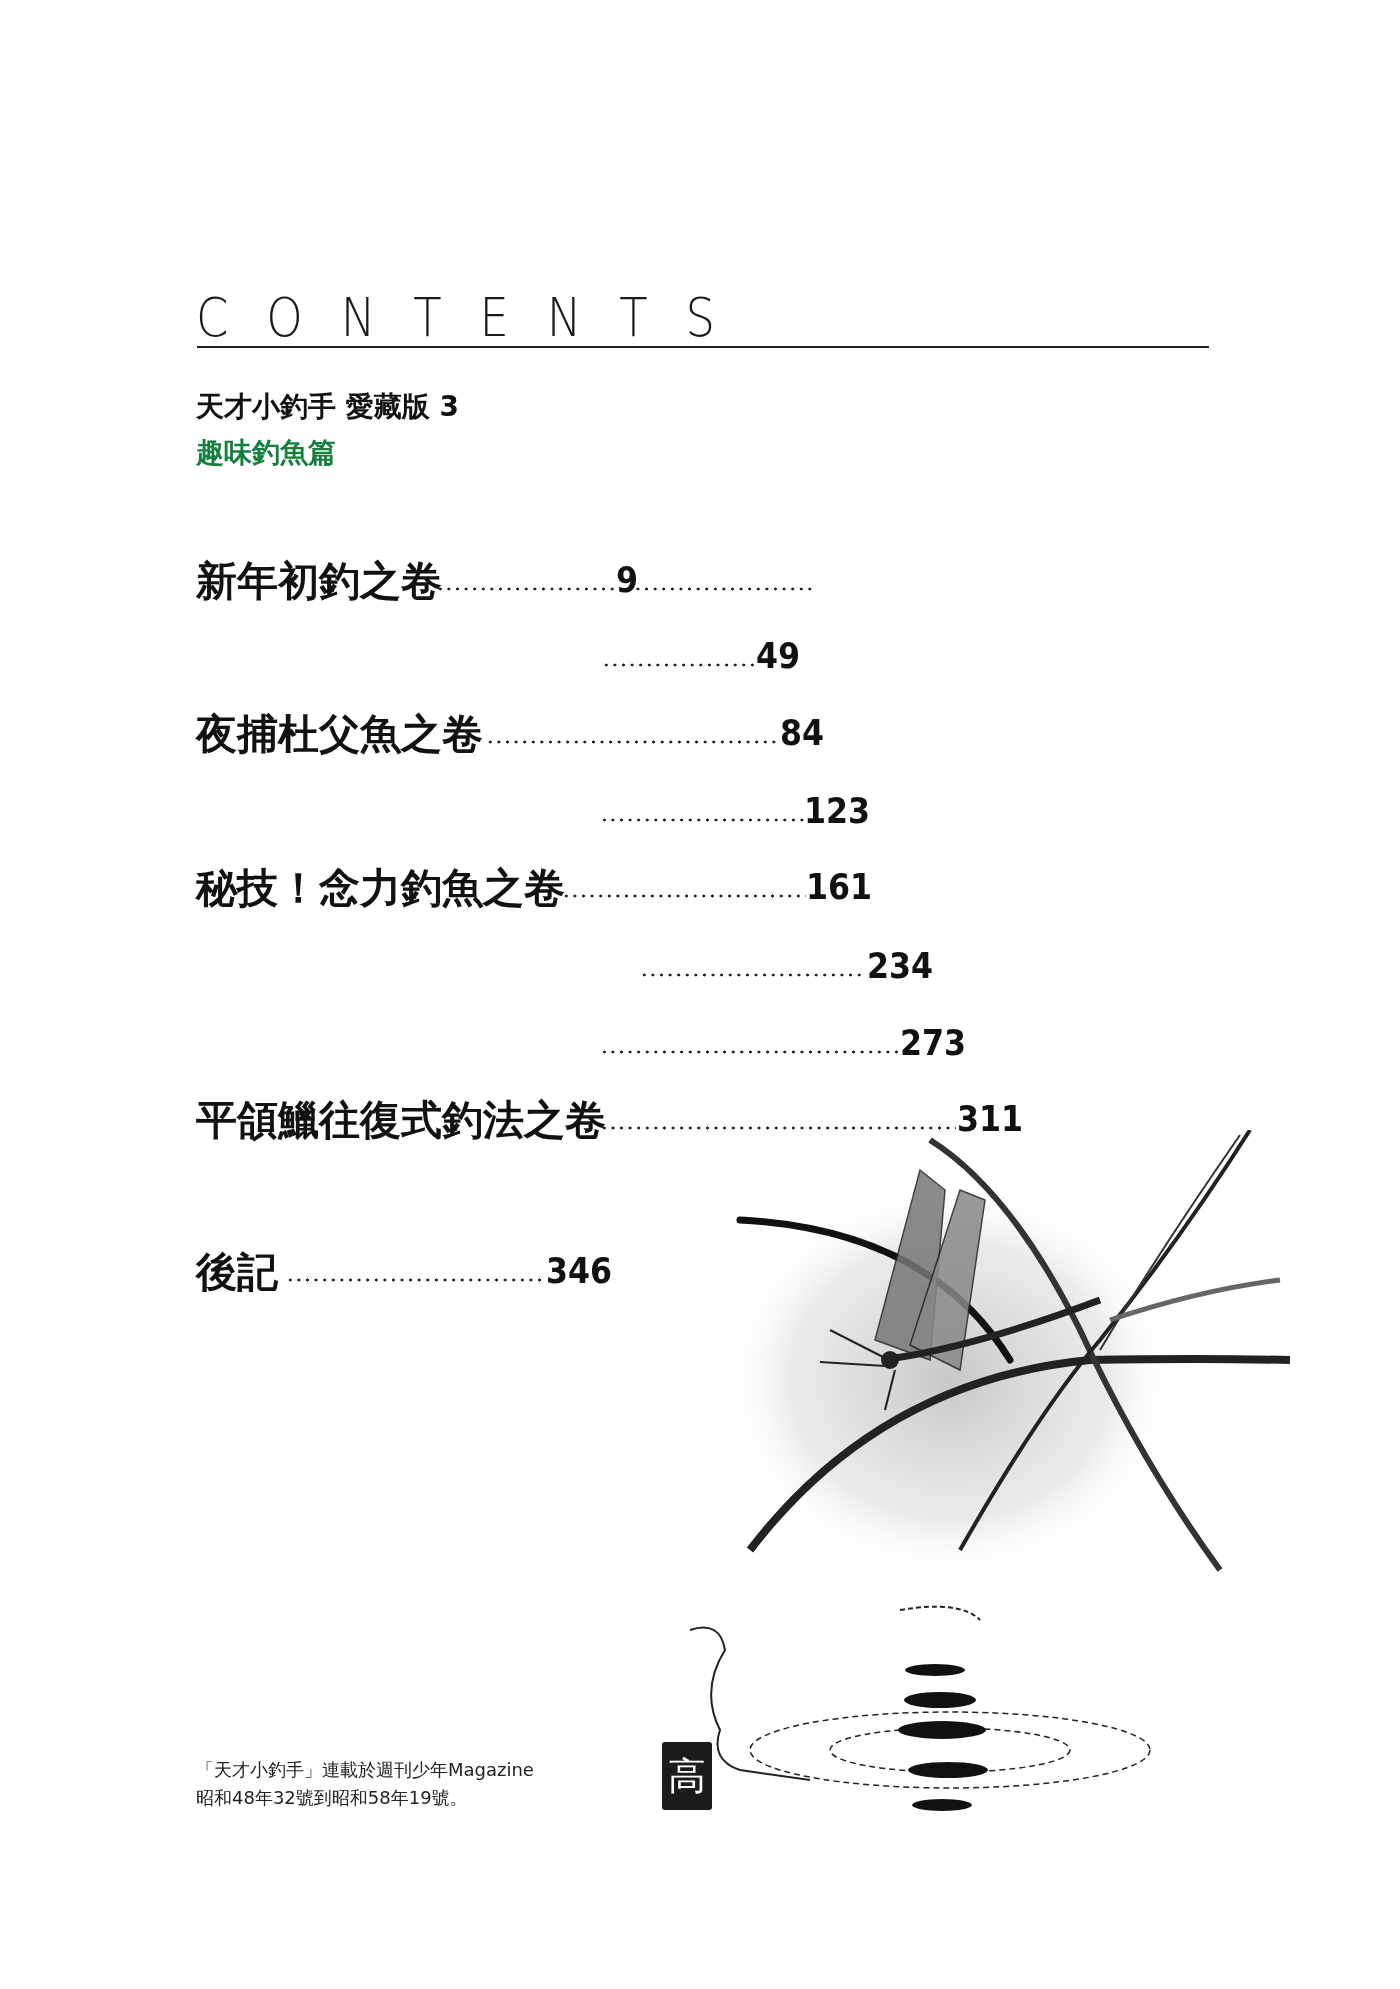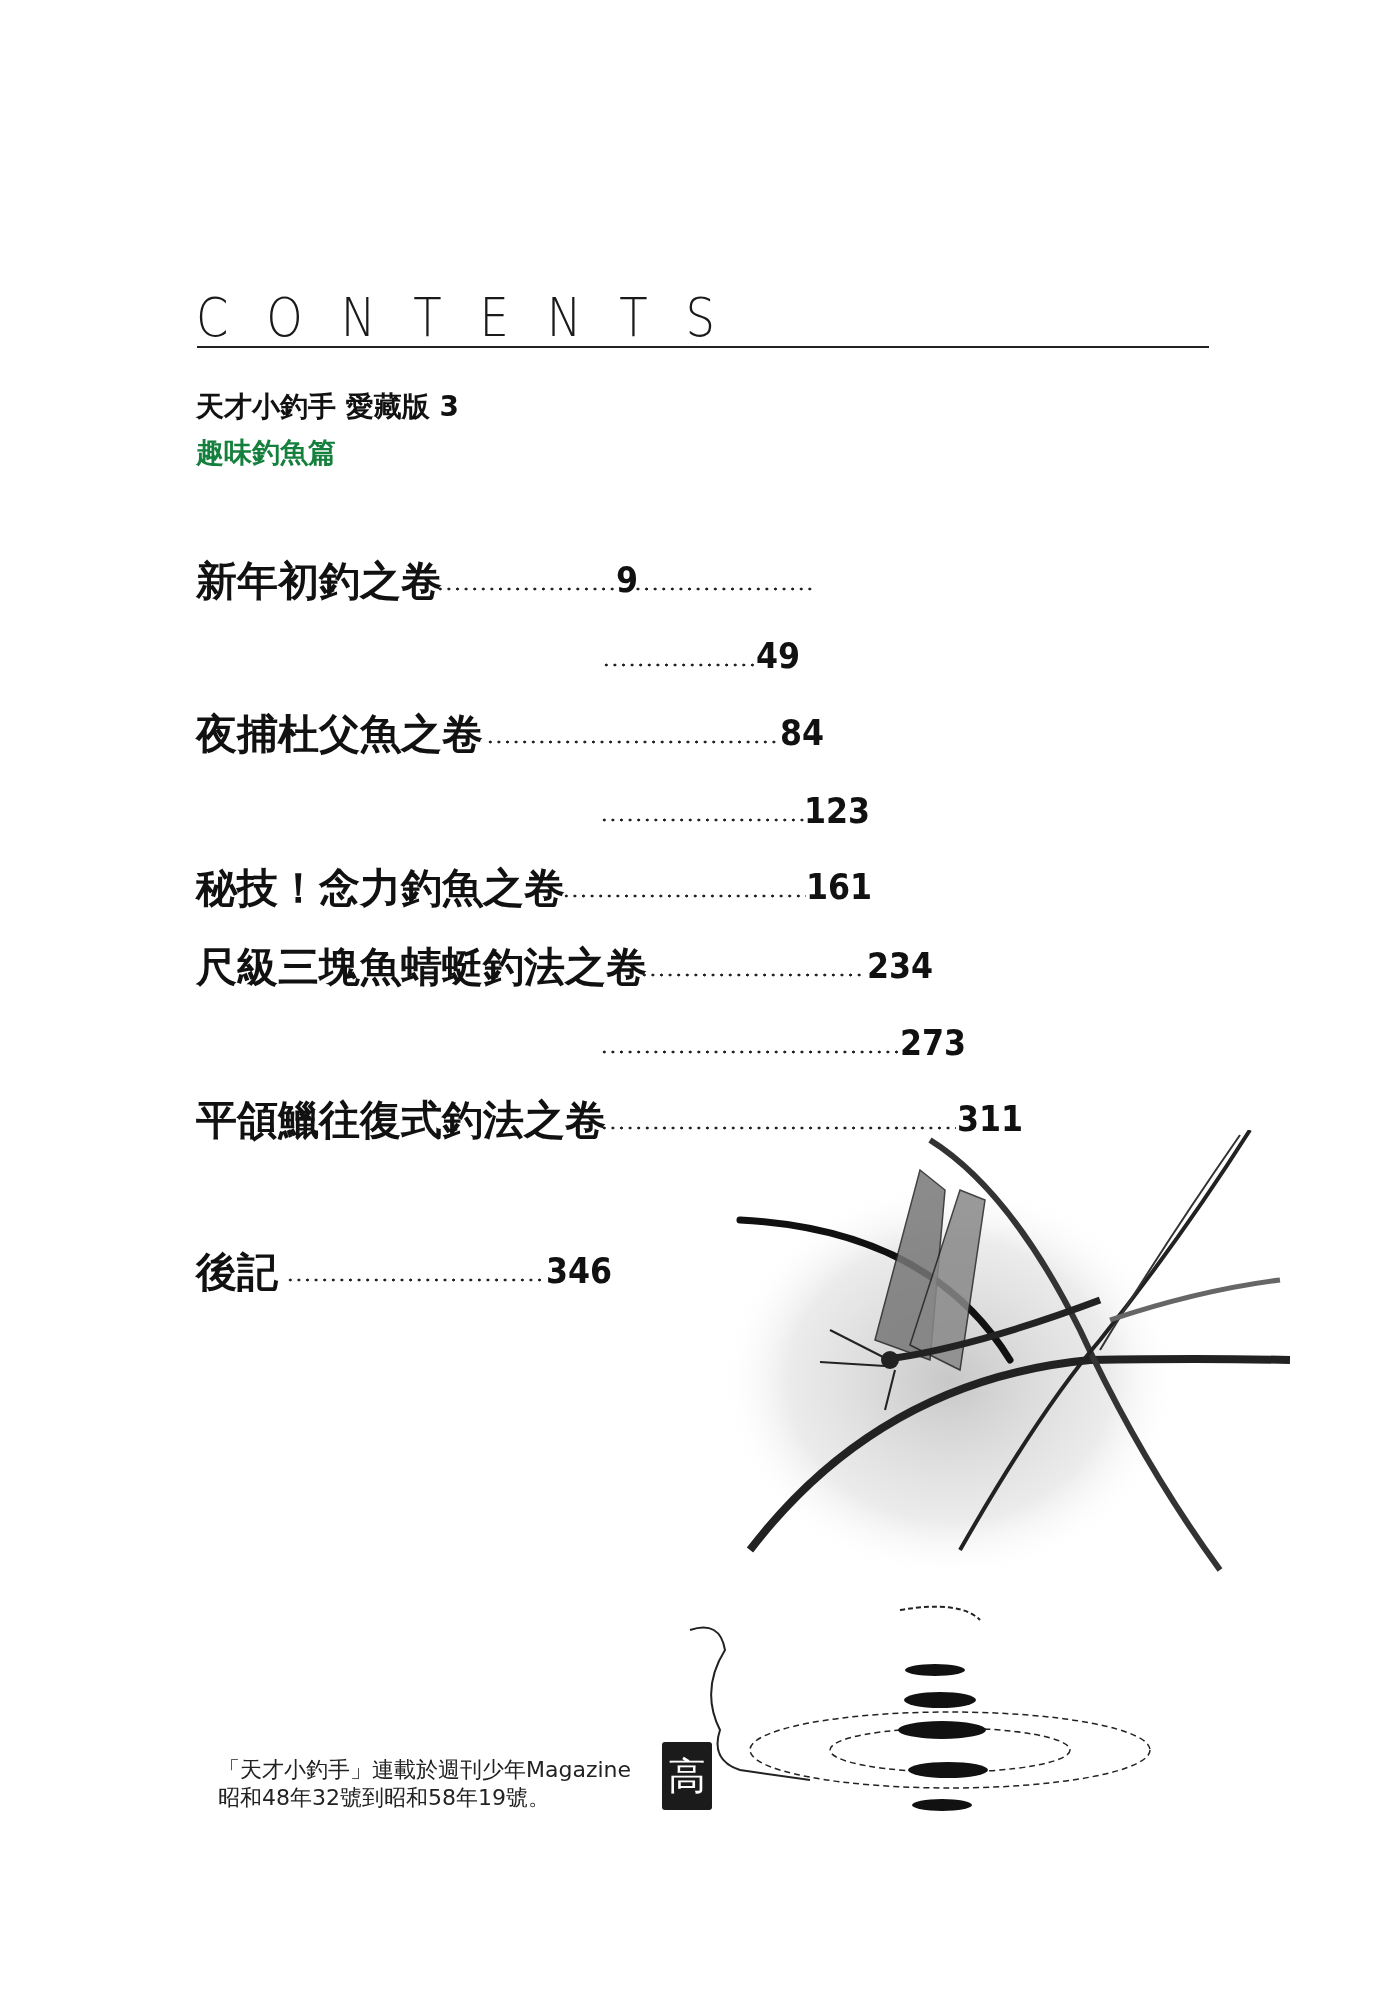--- a/index.html
+++ b/index.html
@@ -14,21 +14,21 @@
   .book-subtitle { left: 196px; top: 436px; font-size: 28px; font-weight: bold; line-height: 34px;
          font-family: "DejaVu Serif", serif; color: #15803d; }
   .entry { position: absolute; left: 196px; height: 48px; display: block; }
   .entry .label { position: absolute; left: 0; top: 0; font-family: "DejaVu Serif", serif; font-weight: bold;
          font-size: 41px; line-height: 48px; white-space: nowrap; color: #111; }
   .entry .leader { position: absolute; top: 30px; height: 4px;
          background-image: radial-gradient(circle, #222 1.4px, transparent 1.6px);
          background-size: 8.6px 4px; background-repeat: repeat-x; }
   .entry .page { position: absolute; top: -2px; font-family: "DejaVu Sans", sans-serif; font-weight: bold;
          font-size: 36px; line-height: 50px; color: #111; transform: scaleX(0.88); transform-origin: left center; }
-  .footnote { left: 196px; top: 1756px; font-size: 22px; line-height: 28px; color: #222; white-space: nowrap; margin-left: 22px; }
+  .footnote { left: 196px; top: 1756px; font-size: 18px; line-height: 28px; color: #222; white-space: nowrap; }
   .stamp { left: 662px; top: 1742px; width: 50px; height: 68px; background: #1b1b1b; border-radius: 3px;
            color: #fff; font-size: 38px; font-family: "DejaVu Serif", serif; text-align: center; line-height: 68px; }
   .illustration { left: 680px; top: 1130px; width: 660px; height: 700px; }
 </style>
 </head>
 <body>
 
 <div class="abs contents-heading">CONTENTS</div>
 <div class="abs rule"></div>
 
@@ -53,21 +53,20 @@
   <div class="entry" style="top:788px; width:850px;">
     <span class="leader" style="left:404px; width:204px;"></span>
     <span class="page" style="left:608px;">123</span>
   </div>
   <div class="entry" style="top:864px; width:850px;">
     <span class="label">秘技！念力釣魚之卷</span>
     <span class="leader" style="left:366px; width:244px;"></span>
     <span class="page" style="left:610px;">161</span>
   </div>
   <div class="entry" style="top:943px; width:900px;">
-    <span class="label">尺級三塊魚蜻蜓釣法之卷</span>
     <span class="leader" style="left:444px; width:226px;"></span>
     <span class="page" style="left:671px;">234</span>
   </div>
   <div class="entry" style="top:1020px; width:900px;">
     <span class="leader" style="left:404px; width:300px;"></span>
     <span class="page" style="left:704px;">273</span>
   </div>
   <div class="entry" style="top:1096px; width:900px;">
     <span class="label">平頜鱲往復式釣法之卷</span>
     <span class="leader" style="left:404px; width:356px;"></span>

